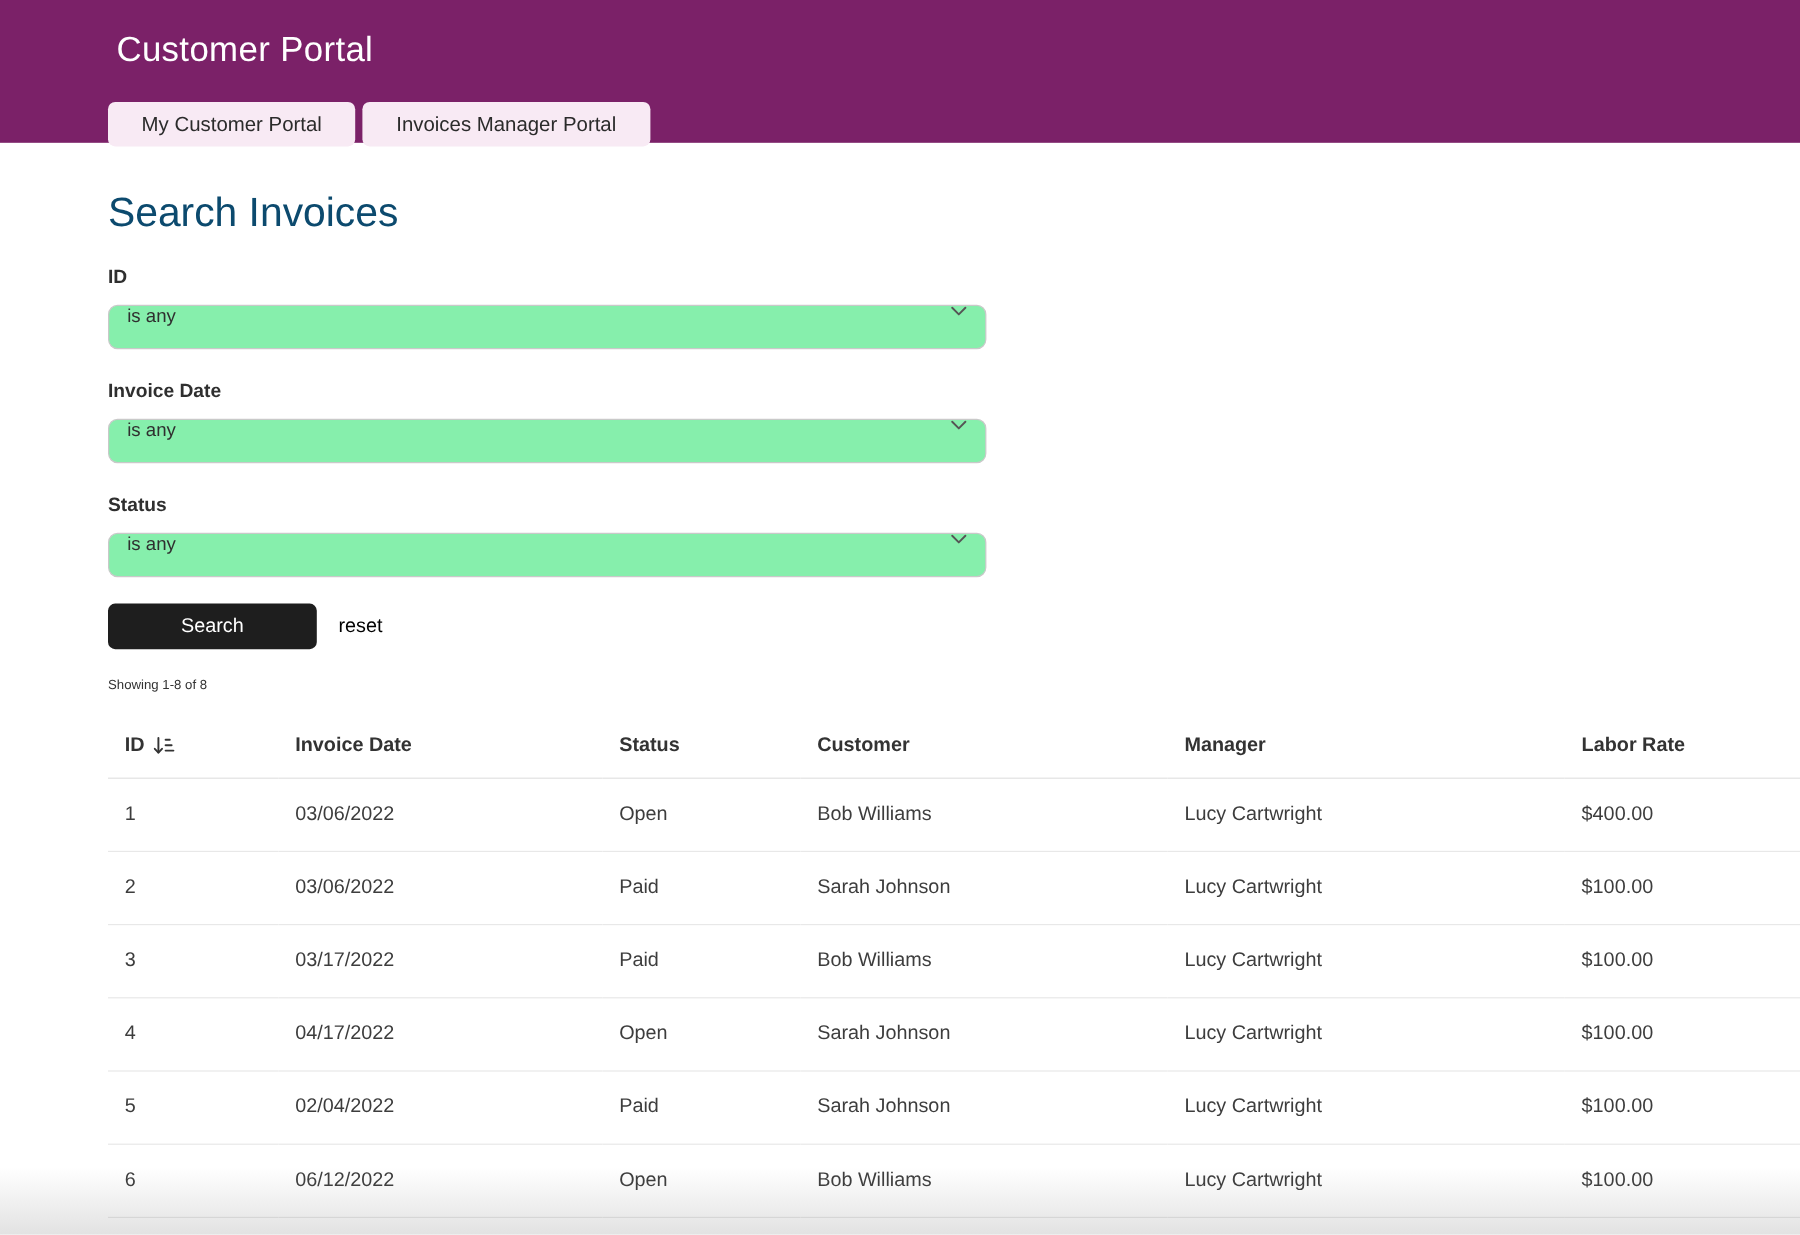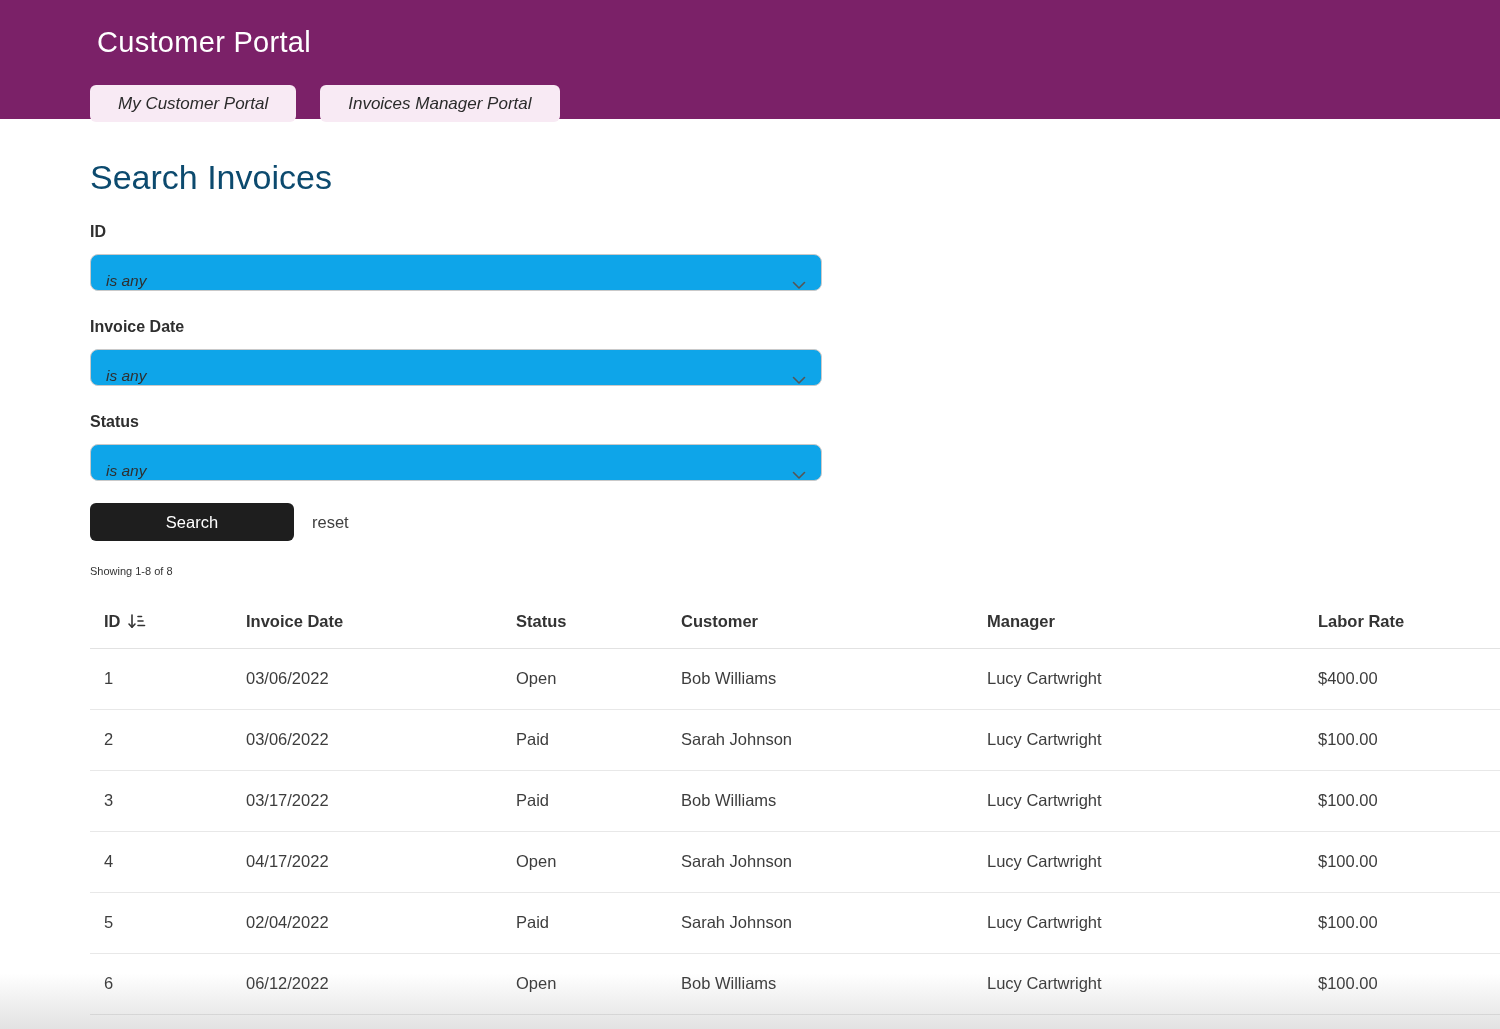--- a/index.html
+++ b/index.html
@@ -30,22 +30,21 @@
     font-weight: 400;
     letter-spacing: 0.3px;
     padding: 24px 2px 0 97px;
     line-height: 36px;
   }
   .tabs {
     position: absolute;
     left: 90px;
     bottom: -3px;
     display: flex;
-    gap: 24px;
-    font-style: italic;
+    gap: 6px;
   }
   .tab {
     background: var(--tab-bg);
     color: #2b2b2b;
     font-size: 17px;
     line-height: 21px;
     padding: 8px 28px;
     border-radius: 6px;
     cursor: pointer;
     white-space: nowrap;
@@ -66,51 +65,50 @@
     font-size: 16px;
     font-weight: 600;
     color: #2f2f2f;
     margin-top: 27px;
   }
   .select {
     margin-top: 13px;
     height: 37px;
     border: 1px solid #c9c9c9;
     border-radius: 8px;
-    background: #0ea5e9;
+    background: #86efac;
     display: flex;
-    align-items: flex-end;
+    align-items: flex-start;
     justify-content: space-between;
     padding: 0 15px;
     cursor: pointer;
-    font-style: italic;
   }
   .select .select-value { font-size: 15.5px; color: #2f2f2f; }
   .select svg { flex: 0 0 auto; }
 
   .actions {
     margin-top: 22px;
     display: flex;
     align-items: center;
     gap: 18px;
   }
   .search-btn {
-    width: 204px;
+    width: 174px;
     height: 38px;
     background: var(--button-bg);
     color: #ffffff;
     font-family: inherit;
     font-size: 16.5px;
     border: none;
     border-radius: 6px;
     cursor: pointer;
   }
   .reset-link {
     font-size: 16.5px;
-    color: #404040;
+    color: #000000;
     text-decoration: none;
     cursor: pointer;
   }
   .results-summary {
     margin-top: 24px;
     font-size: 11px;
     color: #333;
   }
 
   

